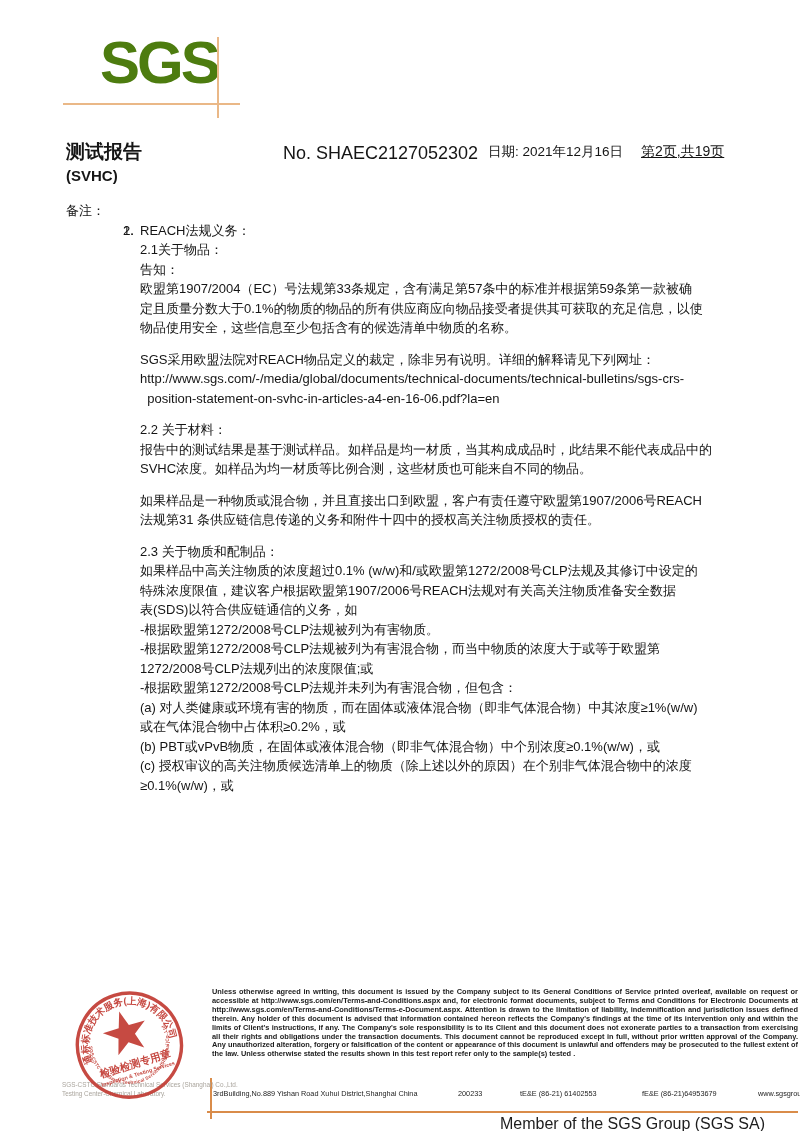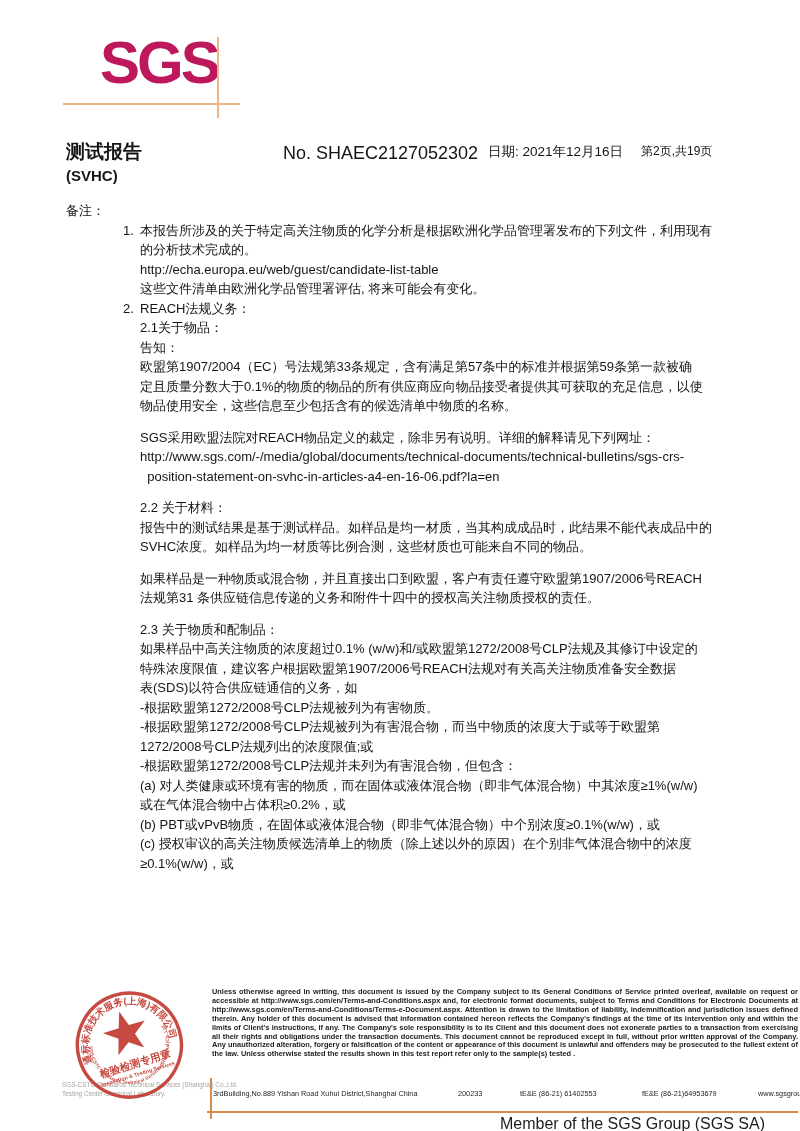--- a/index.html
+++ b/index.html
@@ -3,30 +3,30 @@
 <meta charset="utf-8">
 <style>
   html,body{margin:0;padding:0;background:#e8e8e8;}
   .page{
     position:relative;width:800px;height:1131px;margin:0 auto;background:#ffffff;
     font-family:"Liberation Sans","DejaVu Sans",sans-serif;color:#151515;overflow:hidden;
   }
   
   .logo-text{
     position:absolute;left:100px;top:33px;font-size:60px;line-height:1;
-    font-weight:bold;color:#be185d;letter-spacing:-3px;
+    font-weight:bold;color:#4d7c0f;letter-spacing:-3px;
   }
   .cross-h{position:absolute;left:63px;top:103px;width:177px;height:2px;background:#eab887;}
   .cross-v{position:absolute;left:217px;top:37px;width:2px;height:81px;background:#eab887;}
   
   .title   {position:absolute;left:66px;top:139px;font-size:19px;font-weight:bold;}
   .subtitle{position:absolute;left:66px;top:167px;font-size:15px;font-weight:bold;}
   .report-no{position:absolute;left:283px;top:143px;font-size:18px;}
   .date-lbl {position:absolute;left:488px;top:143px;font-size:13.5px;}
-  .page-lbl {position:absolute;left:641px;top:143px;font-size:12px;}
+  .page-lbl {position:absolute;left:641px;top:143px;font-size:14px;text-decoration:underline;}
   
   .content{position:absolute;left:66px;top:201px;width:692px;font-size:13px;line-height:19.5px;}
   .notes-label{white-space:pre-wrap;}
   .note{position:relative;padding-left:74px;}
   .note .num{position:absolute;left:57px;top:0;}
   .block{white-space:pre-wrap;}
   .block + .block{margin-top:12px;}
   
   .stamp{position:absolute;left:55px;top:975px;width:150px;height:150px;z-index:3;opacity:.92;}
   .stamp-sub{
@@ -70,24 +70,20 @@
   <div class="subtitle">(SVHC)</div>
   <div class="report-no">No. SHAEC2127052302</div>
   <div class="date-lbl">日期: 2021年12月16日</div>
   <div class="page-lbl">第2页,共19页</div>
 
   <div class="content">
     <div class="notes-label">备注：</div>
 
     <div class="note">
       <span class="num">1.</span>
-      <div class="block">本报告所涉及的关于特定高关注物质的化学分析是根据欧洲化学品管理署发布的下列文件，利用现有
-的分析技术完成的。
-http://echa.europa.eu/web/guest/candidate-list-table
-这些文件清单由欧洲化学品管理署评估, 将来可能会有变化。</div>
     </div>
 
     <div class="note">
       <span class="num">2.</span>
       <div class="block">REACH法规义务：
 2.1关于物品：
 告知：
 欧盟第1907/2004（EC）号法规第33条规定，含有满足第57条中的标准并根据第59条第一款被确
 定且质量分数大于0.1%的物质的物品的所有供应商应向物品接受者提供其可获取的充足信息，以使
 物品使用安全，这些信息至少包括含有的候选清单中物质的名称。</div>

